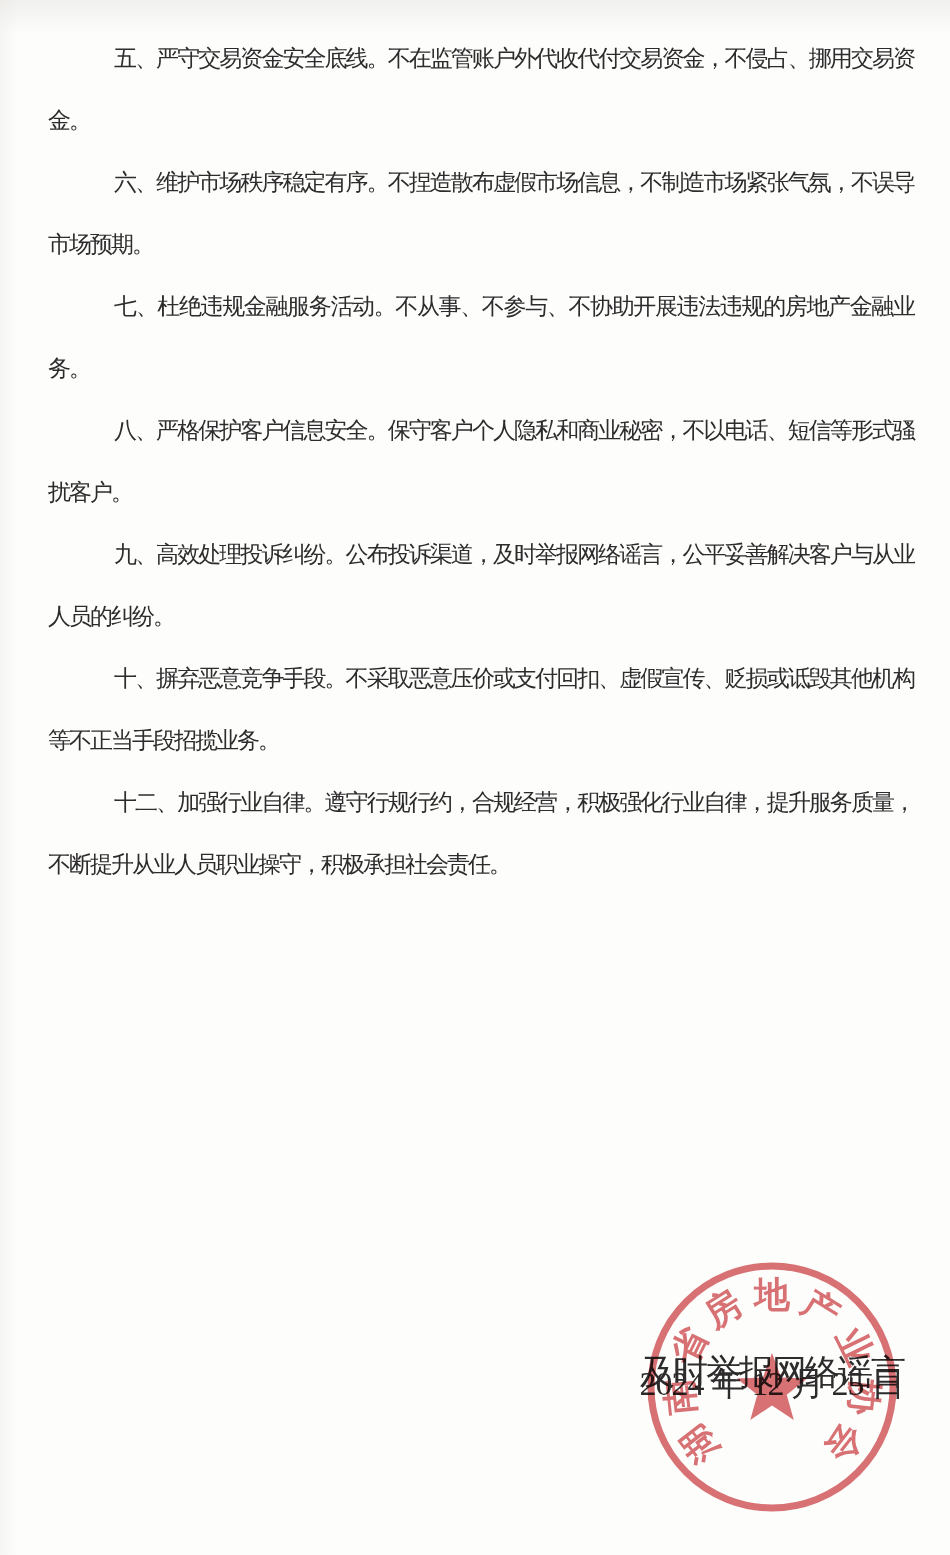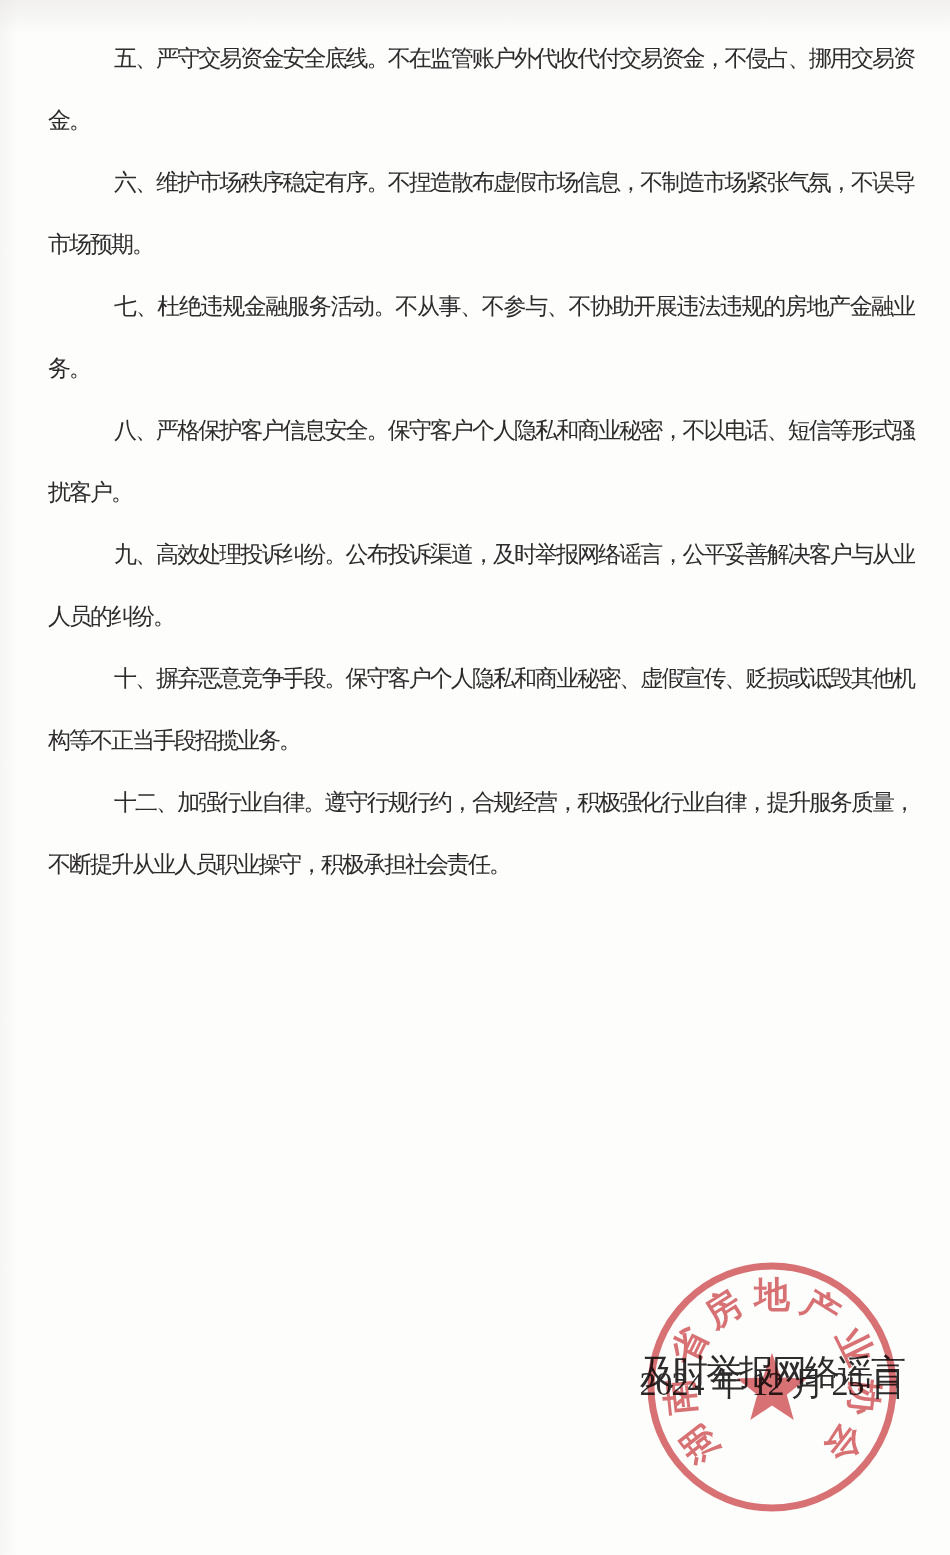--- a/index.html
+++ b/index.html
@@ -80,21 +80,21 @@
 <body>
 
 <div class="page">
 
   <div class="body-text">
     <p>五、严守交易资金安全底线。不在监管账户外代收代付交易资金，不侵占、挪用交易资金。</p>
     <p>六、维护市场秩序稳定有序。不捏造散布虚假市场信息，不制造市场紧张气氛，不误导市场预期。</p>
     <p>七、杜绝违规金融服务活动。不从事、不参与、不协助开展违法违规的房地产金融业务。</p>
     <p>八、严格保护客户信息安全。保守客户个人隐私和商业秘密，不以电话、短信等形式骚扰客户。</p>
     <p>九、高效处理投诉纠纷。公布投诉渠道，及时举报网络谣言，公平妥善解决客户与从业人员的纠纷。</p>
-    <p>十、摒弃恶意竞争手段。保守客户个人隐私和商业秘密、虚假宣传、贬损或诋毁其他机构等不正当手段招揽业务。</p>
+    <p>十、摒弃恶意竞争手段。不采取恶意压价或支付回扣、虚假宣传、贬损或诋毁其他机构等不正当手段招揽业务。</p>
     <p>十二、加强行业自律。遵守行规行约，合规经营，积极强化行业自律，提升服务质量，不断提升从业人员职业操守，积极承担社会责任。</p>
   </div>
 
   <div class="sig-org">及时举报网络谣言</div>
   <div class="sig-date">2024 年 12 月 25 日</div>
 
   <svg class="seal" viewBox="0 0 270 270" aria-hidden="true">
     <circle class="seal-ring" cx="135" cy="135" r="121" stroke="#cf4a4d"></circle>
     <polygon points="135,101 144.1,125.5 170.2,126.6 149.7,142.8 156.8,167.9 135,153.5 113.3,167.9 120.3,142.8 99.8,126.6 125.9,125.5" fill="#cf4a4d"></polygon>
     <g id="seal-arc" class="seal-arc">

